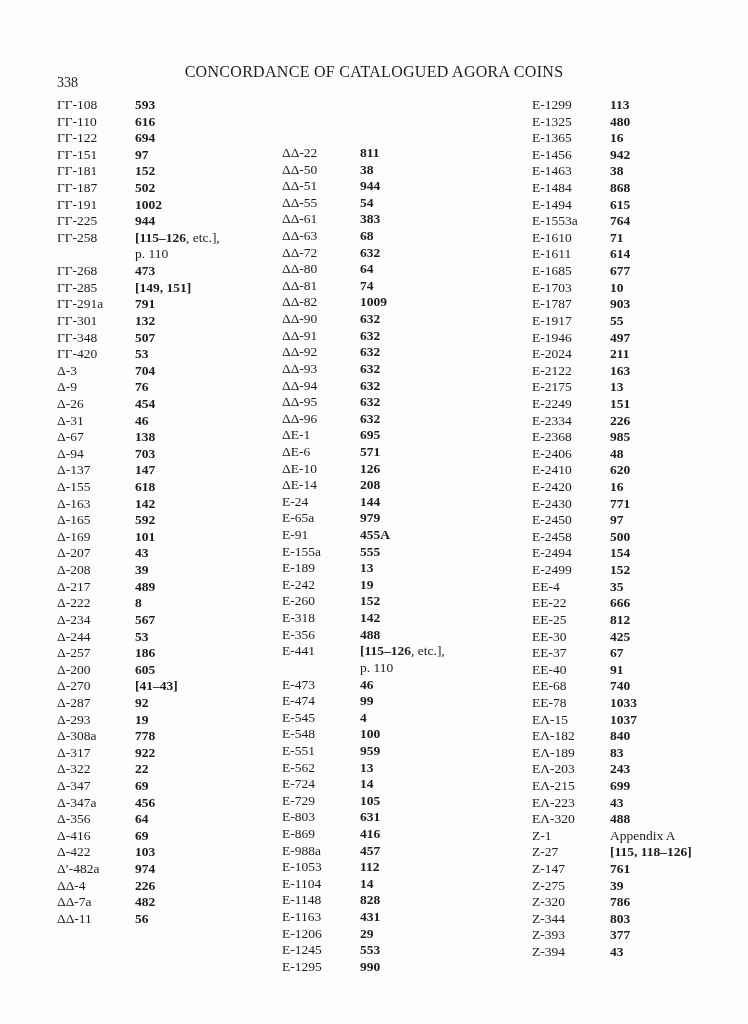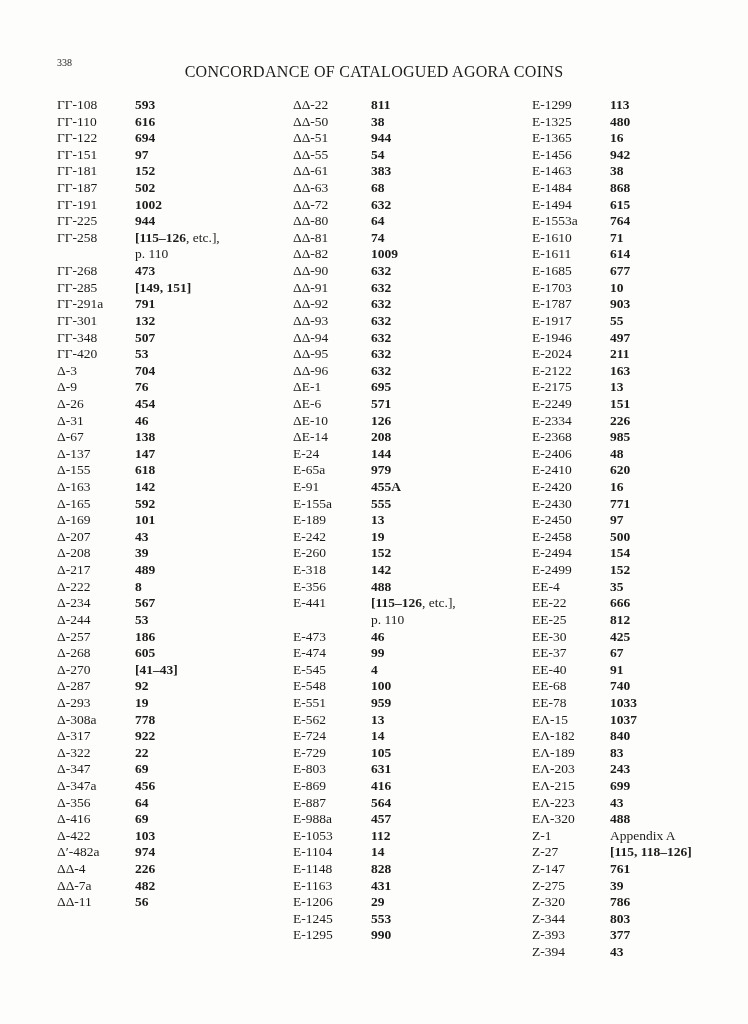--- a/index.html
+++ b/index.html
@@ -5,34 +5,34 @@
   * { margin:0; padding:0; box-sizing:border-box; }
   html, body { width:748px; height:1024px; }
   body {
     background:#fdfdfb;
     font-family:"Liberation Serif", serif;
     color:#1c1c1c;
     position:relative;
     overflow:hidden;
   }
   .page-number {
-    position:absolute; left:57px; top:57px;
-    font-size:10px;
+    position:absolute; left:57px; top:75px;
+    font-size:14px;
   }
   .page-title {
     position:absolute; left:0; right:0; top:63px;
     text-align:center;
     font-size:16px;
     letter-spacing:0.3px;
     font-weight:normal;
   }
   .columns { position:absolute; top:97px; left:0; width:748px; }
   .col { position:absolute; top:0; width:232px; }
   .col-1 { left:57px; }
-  .col-2 { left:293px; }
+  .col-2 { left:282px;margin-top:48px; }
   .col-3 { left:532px; }
   .row {
     display:flex;
     height:16.62px;
     line-height:16.62px;
     font-size:13.5px;
     white-space:nowrap;
   }
   .inv { width:78px; flex:none; }
   .valcell b { font-weight:bold; }
@@ -123,20 +123,24 @@
       </div>
       <div class="row">
         <span class="inv">Δ-31</span>
         <span class="valcell"><b>46</b></span>
       </div>
       <div class="row">
         <span class="inv">Δ-67</span>
         <span class="valcell"><b>138</b></span>
       </div>
       <div class="row">
+        <span class="inv">Δ-94</span>
+        <span class="valcell"><b>703</b></span>
+      </div>
+      <div class="row">
         <span class="inv">Δ-137</span>
         <span class="valcell"><b>147</b></span>
       </div>
       <div class="row">
         <span class="inv">Δ-155</span>
         <span class="valcell"><b>618</b></span>
       </div>
       <div class="row">
         <span class="inv">Δ-163</span>
         <span class="valcell"><b>142</b></span>
@@ -171,21 +175,21 @@
       </div>
       <div class="row">
         <span class="inv">Δ-244</span>
         <span class="valcell"><b>53</b></span>
       </div>
       <div class="row">
         <span class="inv">Δ-257</span>
         <span class="valcell"><b>186</b></span>
       </div>
       <div class="row">
-        <span class="inv">Δ-268</span>
+        <span class="inv">Δ-200</span>
         <span class="valcell"><b>605</b></span>
       </div>
       <div class="row">
         <span class="inv">Δ-270</span>
         <span class="valcell"><b>[41–43]</b></span>
       </div>
       <div class="row">
         <span class="inv">Δ-287</span>
         <span class="valcell"><b>92</b></span>
       </div>
@@ -403,24 +407,20 @@
         <span class="inv">Ε-729</span>
         <span class="valcell"><b>105</b></span>
       </div>
       <div class="row">
         <span class="inv">Ε-803</span>
         <span class="valcell"><b>631</b></span>
       </div>
       <div class="row">
         <span class="inv">Ε-869</span>
         <span class="valcell"><b>416</b></span>
-      </div>
-      <div class="row">
-        <span class="inv">Ε-887</span>
-        <span class="valcell"><b>564</b></span>
       </div>
       <div class="row">
         <span class="inv">Ε-988a</span>
         <span class="valcell"><b>457</b></span>
       </div>
       <div class="row">
         <span class="inv">Ε-1053</span>
         <span class="valcell"><b>112</b></span>
       </div>
       <div class="row">

